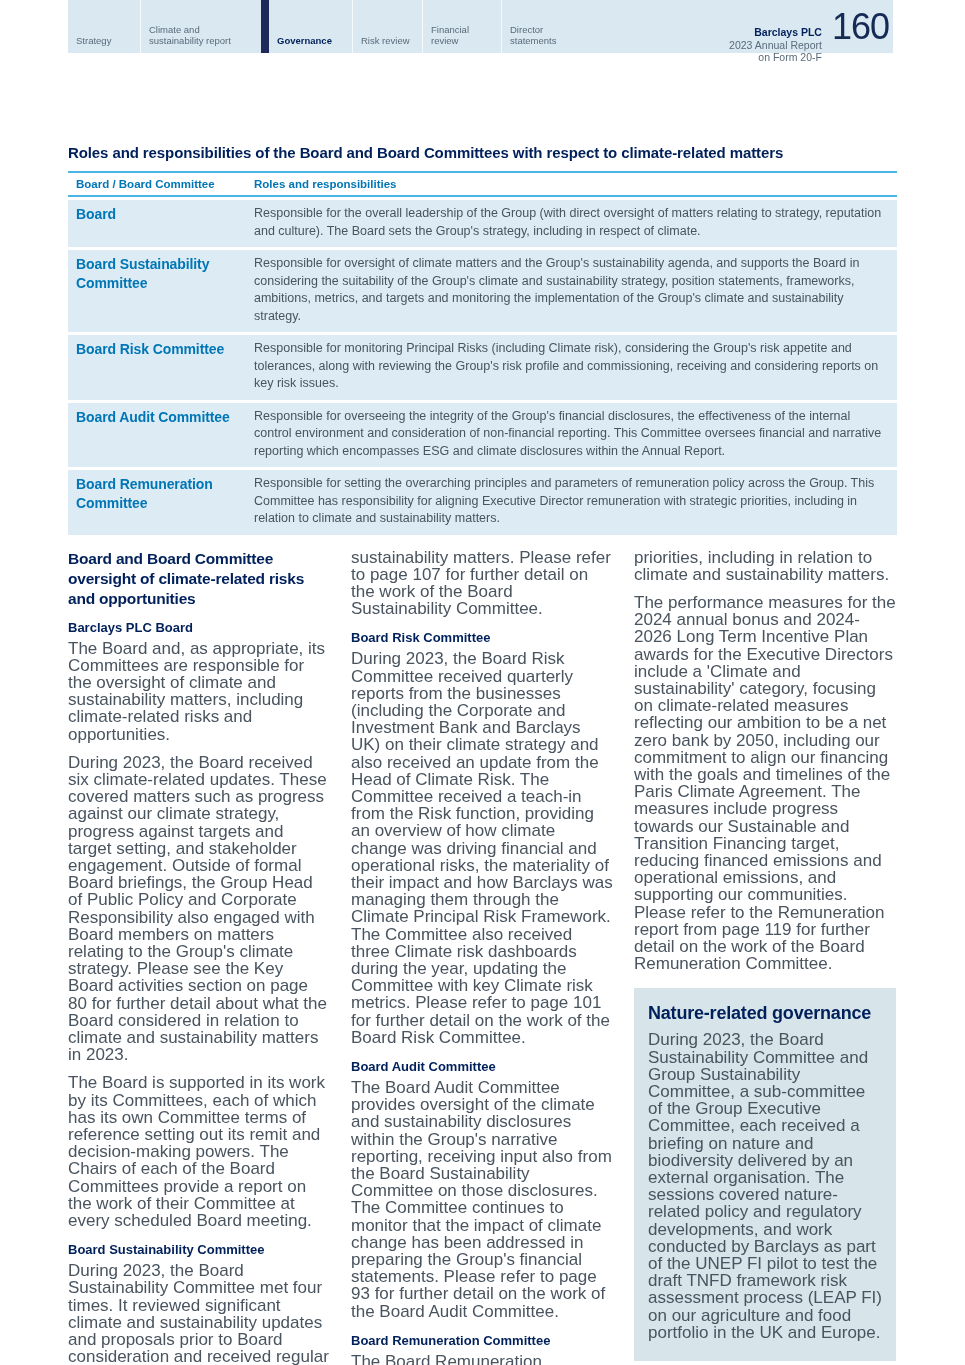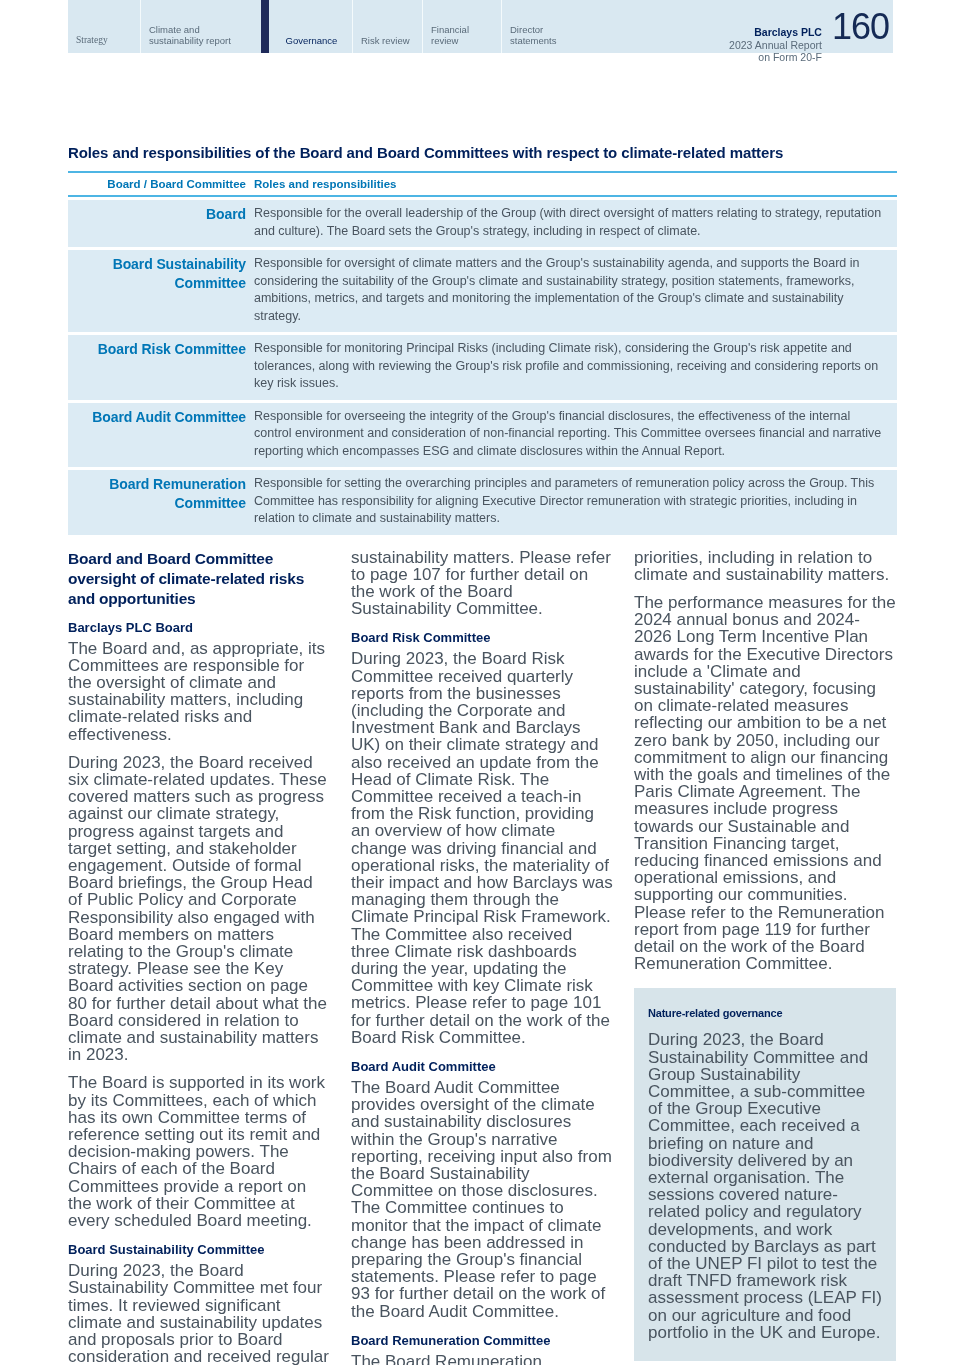--- a/index.html
+++ b/index.html
@@ -20,23 +20,23 @@
     background: #d9e8f1;
   }
   .tab {
     display: flex; align-items: flex-end;
     padding: 0 6px 7px 8px;
     font-size: 9.5px; line-height: 11px;
     color: #5a6b7a;
     border-left: 1px solid #f4fafc;
   }
   .tab.first { border-left: none; }
-  .tab.active { color: #00205b; font-weight: normal; border-left: none; justify-content: center; }
+  .tab.active { color: #00205b; font-weight: bold; border-left: none; }
   .active-bar { width: 8px; background: #1e2a5a; flex: 0 0 8px; }
-  .t-strategy   { flex: 0 0 72px; font-family: Liberation Serif, serif; }
+  .t-strategy   { flex: 0 0 72px; }
   .t-climate    { flex: 0 0 121px; justify-content: center; }
   .t-governance { flex: 0 0 83px; }
   .t-risk       { flex: 0 0 70px; text-align: center; }
   .t-finrev     { flex: 0 0 79px; }
   .t-finstat    { flex: 0 0 81px; }
   .brand {
     margin-left: auto;
     padding-top: 26px;
     font-size: 10.5px; line-height: 12.5px;
     color: #5a6b7a;
@@ -69,21 +69,21 @@
     letter-spacing: -0.1px;
   }
   .gov-table { margin-top: 9px; }
   .thead {
     display: flex;
     border-top: 2px solid #4db5e4;
     border-bottom: 2px solid #4db5e4;
     padding: 4px 0 4px;
   }
   .th { font-size: 11.5px; font-weight: bold; color: #0076b6; line-height: 14px; }
-  .c1 { flex: 0 0 178px; padding-left: 8px; text-align: right; }
+  .c1 { flex: 0 0 178px; padding-left: 8px; }
   .c2 { flex: 1; padding-left: 8px; padding-right: 10px; }
   .trow { display: flex; background: #dcebf4; margin-top: 3px; padding: 5px 0 7px; }
   .td-name { font-size: 14px; font-weight: bold; color: #0076b6; line-height: 19px; letter-spacing: -0.1px; }
   .td-desc { font-size: 12.5px; color: #49545f; line-height: 17.5px; }
 
   
   .cols { display: flex; gap: 21px; margin-top: 14px; }
   .col { width: 262px; flex: 0 0 262px; }
   .sec-heading {
     margin: 0 0 10px 0;
@@ -105,21 +105,21 @@
   .body-p.last { margin-bottom: 0; }
 
   
   .nature-box {
     margin-top: 16px;
     background: #d7e4ea;
     padding: 15px 14px 20px 14px;
   }
   .box-heading {
     margin: 0 0 8px 0;
-    font-size: 11px; line-height: 20px;
+    font-size: 18px; line-height: 20px;
     font-weight: bold; color: #00205b;
     letter-spacing: -0.2px;
   }
 </style>
 </head>
 <body>
 
 <div class="content">
 
   <div class="band">
@@ -179,21 +179,21 @@
       <div class="td-name c1">Board Remuneration Committee</div>
       <div class="td-desc c2">Responsible for setting the overarching principles and parameters of remuneration policy across the Group. This Committee has responsibility for aligning Executive Director remuneration with strategic priorities, including in relation to climate and sustainability matters.</div>
     </div>
   </div>
 
   <div class="cols">
 
     <div class="col">
       <h3 class="sec-heading">Board and Board Committee oversight of climate-related risks and opportunities</h3>
       <h4 class="sub-heading flush">Barclays PLC Board</h4>
-      <p class="body-p">The Board and, as appropriate, its Committees are responsible for the oversight of climate and sustainability matters, including climate-related risks and effectiveness.</p>
+      <p class="body-p">The Board and, as appropriate, its Committees are responsible for the oversight of climate and sustainability matters, including climate-related risks and opportunities.</p>
       <p class="body-p">During 2023, the Board received six climate-related updates. These covered matters such as progress against our climate strategy, progress against targets and target setting, and stakeholder engagement. Outside of formal Board briefings, the Group Head of Public Policy and Corporate Responsibility also engaged with Board members on matters relating to the Group's climate strategy. Please see the Key Board activities section on page 80 for further detail about what the Board considered in relation to climate and sustainability matters in 2023.</p>
       <p class="body-p">The Board is supported in its work by its Committees, each of which has its own Committee terms of reference setting out its remit and decision-making powers. The Chairs of each of the Board Committees provide a report on the work of their Committee at every scheduled Board meeting.</p>
       <h4 class="sub-heading">Board Sustainability Committee</h4>
       <p class="body-p last">During 2023, the Board Sustainability Committee met four times. It reviewed significant climate and sustainability updates and proposals prior to Board consideration and received regular progress updates from management in relation to the Group's climate and sustainability strategy, as well as internal and external briefings on climate and</p>
     </div>
 
     <div class="col">
       <p class="body-p">sustainability matters. Please refer to page 107 for further detail on the work of the Board Sustainability Committee.</p>
       <h4 class="sub-heading">Board Risk Committee</h4>
       <p class="body-p">During 2023, the Board Risk Committee received quarterly reports from the businesses (including the Corporate and Investment Bank and Barclays UK) on their climate strategy and also received an update from the Head of Climate Risk. The Committee received a teach-in from the Risk function, providing an overview of how climate change was driving financial and operational risks, the materiality of their impact and how Barclays was managing them through the Climate Principal Risk Framework. The Committee also received three Climate risk dashboards during the year, updating the Committee with key Climate risk metrics. Please refer to page 101 for further detail on the work of the Board Risk Committee.</p>

